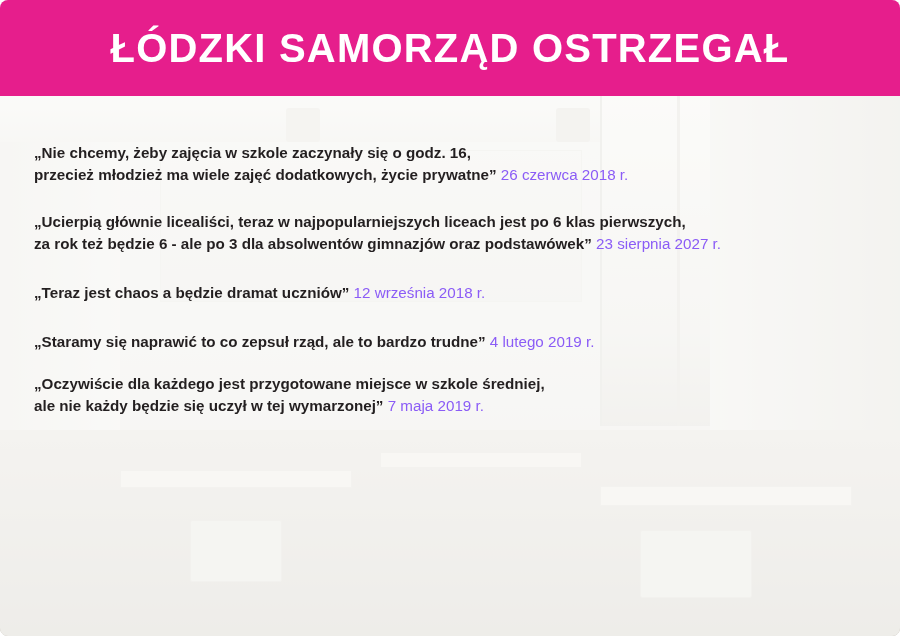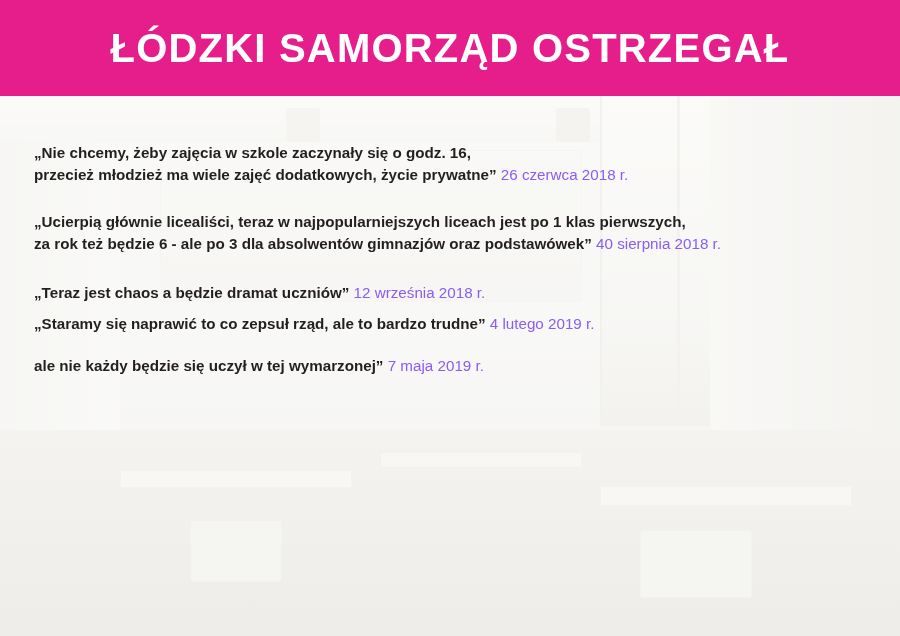--- a/index.html
+++ b/index.html
@@ -13,20 +13,21 @@
     background: #ffffff;
     overflow: hidden;
   }
 
   .poster {
     position: relative;
     width: 900px;
     height: 636px;
     overflow: hidden;
     background: #fefefe;
+    border-radius: 8px;
   }
 
   
   .photo {
     position: absolute;
     left: 0;
     top: 0;
     width: 900px;
     height: 636px;
     background:
@@ -159,21 +160,21 @@
     white-space: nowrap;
   }
   .quote .q {
     font-weight: bold;
   }
   .quote .date {
     font-weight: normal;
     color: #8b5cf6;
   }
   .quote.q2 { margin-bottom: 27px; }
-  .quote.q3 { margin-bottom: 9px; }
+  .quote.q3 { margin-bottom: 27px; }
   .quote.q4 { margin-bottom: 20px; }
   .quote.q5 { margin-bottom: 27px; }
   .quote.q6 { margin-bottom: 0; }
 </style>
 </head>
 <body>
 
 <div class="poster">
 
   <div class="photo">
@@ -204,44 +205,47 @@
         <span class="q">„Nie chcemy, żeby zajęcia w szkole zaczynały się o godz. 16,</span>
       </span>
       <span class="line">
         <span class="q">przecież młodzież ma wiele zajęć dodatkowych, życie prywatne”</span>
         <span class="date">26 czerwca 2018 r.</span>
       </span>
     </div>
 
     <div class="quote q2">
       <span class="line">
-        <span class="q">„Ucierpią głównie licealiści,  teraz w najpopularniejszych liceach jest po 1 klas pierwszych,</span>
+        <span class="q">„Ucierpią głównie licealiści,  teraz w najpopularniejszych liceach jest po 6 klas pierwszych,</span>
       </span>
       <span class="line">
         <span class="q">za rok też będzie 6 - ale po 3 dla absolwentów gimnazjów oraz podstawówek”</span>
-        <span class="date">40 sierpnia 2018 r.</span>
+        <span class="date">23 sierpnia 2027 r.</span>
       </span>
     </div>
 
     <div class="quote q3">
       <span class="line">
         <span class="q">„Teraz jest chaos a będzie dramat uczniów”</span>
         <span class="date">12 września 2018 r.</span>
       </span>
     </div>
 
     <div class="quote q4">
       <span class="line">
         <span class="q">„Staramy się naprawić to co zepsuł rząd, ale to bardzo trudne”</span>
         <span class="date">4 lutego 2019 r.</span>
       </span>
     </div>
 
 
     <div class="quote q6">
       <span class="line">
+        <span class="q">„Oczywiście dla każdego jest przygotowane miejsce w szkole średniej,</span>
+      </span>
+      <span class="line">
         <span class="q">ale nie każdy będzie się uczył w tej wymarzonej”</span>
         <span class="date">7 maja 2019 r.</span>
       </span>
     </div>
 
   </div>
 </div>
 
 </body></html>

